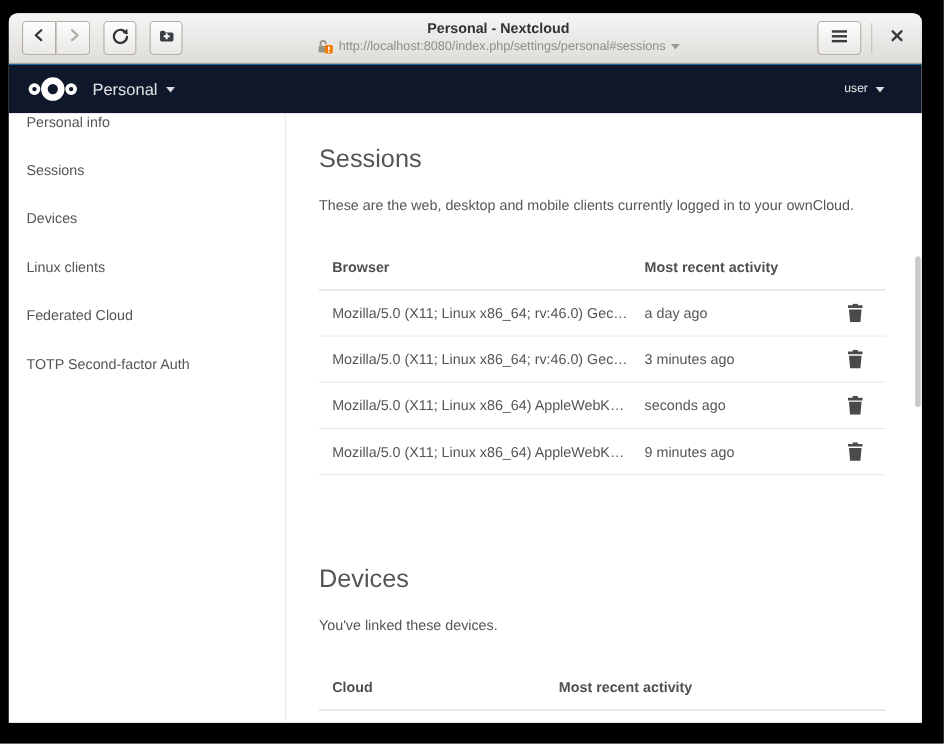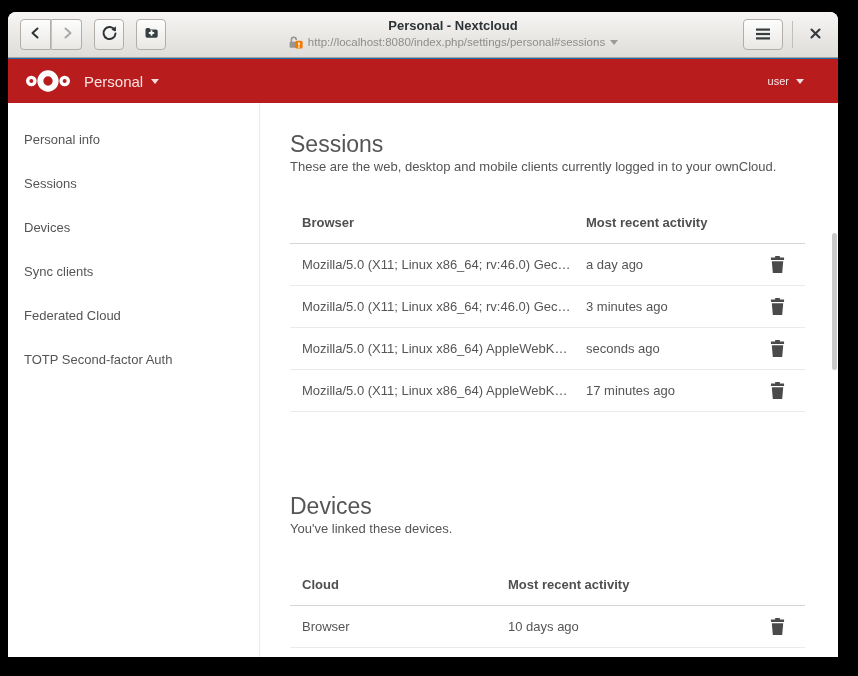--- a/index.html
+++ b/index.html
@@ -32,34 +32,34 @@
   .tb-url{
     font-size:11.5px;color:#8e8d88;line-height:17px;white-space:nowrap;
     display:inline-flex;align-items:center;gap:5px;cursor:text;text-align:center;
   }
   .caret-down-gray{width:0;height:0;border-left:4px solid transparent;border-right:4px solid transparent;border-top:5px solid #9b9a95;display:inline-block;}
   .tb-right{position:absolute;right:10px;top:7px;display:flex;align-items:center;gap:9px;}
   .tb-sep{width:1px;height:27px;background:#c3bfb8;}
   .close-btn{width:26px;height:31px;display:flex;align-items:center;justify-content:center;cursor:pointer;}
   
   .navbar{
-    height:45px;background:#b91c1c;border-top:1px solid #1a6da6;box-sizing:border-box;
+    height:45px;background:#0f172a;border-top:1px solid #1a6da6;box-sizing:border-box;
     display:flex;align-items:center;padding:0 16px;
   }
   .nc-logo{margin-right:12px;cursor:pointer;display:flex;align-items:center;}
   .app-menu{display:flex;align-items:center;gap:8px;color:rgba(255,255,255,.88);font-size:15px;cursor:pointer;}
   .caret-down-white{width:0;height:0;border-left:4px solid transparent;border-right:4px solid transparent;border-top:5px solid rgba(255,255,255,.85);display:inline-block;}
   .user-menu{margin-left:auto;display:flex;align-items:center;gap:7px;color:rgba(255,255,255,.9);font-size:11px;cursor:pointer;padding-right:18px;}
   
   .main{display:flex;height:554px;background:#fff;position:relative;}
   .sidebar{width:252px;box-sizing:border-box;border-right:1px solid #ebebeb;flex:none;}
-  .nav-item{height:44px;display:flex;align-items:flex-end;padding-left:16px;font-size:13px;color:#555;cursor:pointer;white-space:nowrap;}
+  .nav-item{height:44px;display:flex;align-items:flex-start;padding-left:16px;font-size:13px;color:#555;cursor:pointer;white-space:nowrap;}
   .content{flex:1;position:relative;padding:26px 0 0 30px;box-sizing:border-box;overflow:hidden;}
   .section-title{margin:0;font-size:23px;font-weight:400;color:#555;line-height:30px;}
-  .section-desc{margin:0 0 0;font-size:13px;color:#555;line-height:16px;}
+  .section-desc{margin:20px 0 0;font-size:13px;color:#555;line-height:16px;}
   .devices-section{margin-top:79px;}
   table{border-collapse:collapse;margin-top:26px;width:515px;table-layout:fixed;}
   th{
     text-align:left;font-size:13px;font-weight:bold;color:#4f4f4f;height:42px;
     padding:0;vertical-align:middle;border-bottom:1px solid #d6d6d6;white-space:nowrap;
   }
   td{
     font-size:13px;color:#555;height:41px;padding:0;vertical-align:middle;
     border-bottom:1px solid #ebebeb;white-space:nowrap;overflow:hidden;
   }
@@ -171,21 +171,21 @@
       <div class="nav-item">
           <span>Personal info</span>
         </div>
       <div class="nav-item">
           <span>Sessions</span>
         </div>
       <div class="nav-item">
           <span>Devices</span>
         </div>
       <div class="nav-item">
-          <span>Sync clients</span>
+          <span>Linux clients</span>
         </div>
       <div class="nav-item">
           <span>Federated Cloud</span>
         </div>
       <div class="nav-item">
           <span>TOTP Second-factor Auth</span>
         </div>
     </div>
 
     <div class="content">
@@ -232,21 +232,21 @@
               <td>seconds ago</td>
               <td class="trash-cell"><span class="trash-btn">
                     <svg width="15" height="17" viewBox="0 0 16 18">
                       <path d="M5.5 0 h5 v1.6 h4.5 v2.6 h-14 v-2.6 h4.5 z" fill="#4a4a4a"></path>
                       <path d="M1.9 5.6 h12.2 l-1.1 12.4 h-10 z" fill="#4a4a4a"></path>
                     </svg>
                   </span></td>
             </tr>
             <tr>
               <td>Mozilla/5.0 (X11; Linux x86_64) AppleWebK…</td>
-              <td>17 minutes ago</td>
+              <td>9 minutes ago</td>
               <td class="trash-cell"><span class="trash-btn">
                     <svg width="15" height="17" viewBox="0 0 16 18">
                       <path d="M5.5 0 h5 v1.6 h4.5 v2.6 h-14 v-2.6 h4.5 z" fill="#4a4a4a"></path>
                       <path d="M1.9 5.6 h12.2 l-1.1 12.4 h-10 z" fill="#4a4a4a"></path>
                     </svg>
                   </span></td>
             </tr>
           </tbody>
         </table>
       </div>

